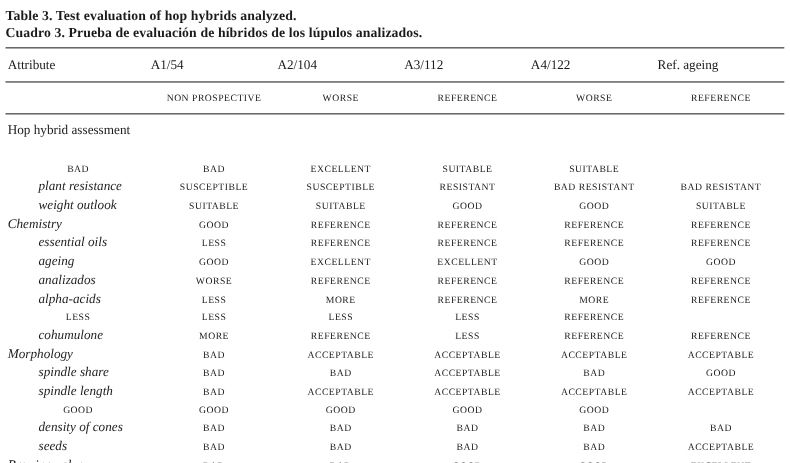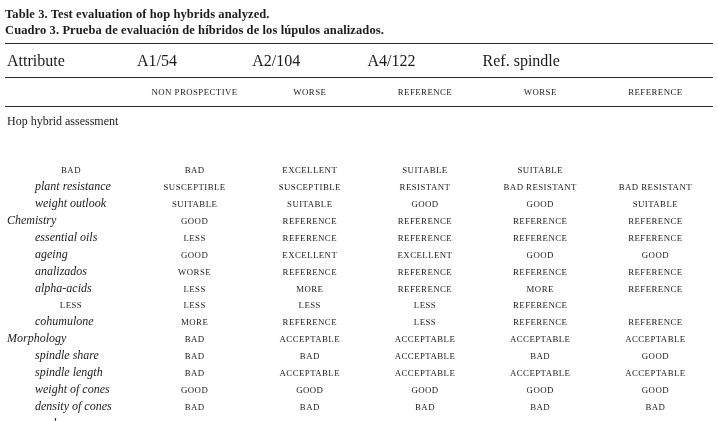--- a/index.html
+++ b/index.html
@@ -29,27 +29,27 @@
     height: 0;
     margin: 0;
   }
   .row {
     display: grid;
     grid-template-columns: 132px repeat(5, 1fr);
     align-items: baseline;
   }
   .header-row {
     padding: 8px 0 7px 0;
-    font-size: 16px;
+    font-size: 12px;
   }
   .header-row .col { }
   .header-row .col.first { text-align: left; padding-left: 2px; }
   .data-row { padding: 2px 0; }
   .row-tall { padding: 8px 0 8px 0; }
-  .gap-after { margin-bottom: 26px; }
+  .gap-after { margin-bottom: 12px; }
   .label {
     font-size: 12px;
     line-height: 13px;
     padding-left: 2px;
     font-style: italic;
     white-space: nowrap;
   }
   .label.plain { font-style: normal; }
   .label.sub { padding-left: 30px; }
   .val {
@@ -69,22 +69,23 @@
     <div class="title">Table 3. Test evaluation of hop hybrids analyzed.</div>
     <div class="title">Cuadro 3. Prueba de evaluación de híbridos de los lúpulos analizados.</div>
   </div>
 
   <hr class="rule">
 
   <div class="row header-row">
     <div class="col first">Attribute</div>
     <div class="col">A1/54</div>
     <div class="col">A2/104</div>
+    <div class="col">A3/112</div>
     <div class="col">A4/122</div>
-    <div class="col">Ref. spindle</div>
+    <div class="col">Ref. ageing</div>
   </div>
 
   <hr class="rule">
 
   <div>
       <div class="row data-row row-tall">
         <div class="label plain"></div>
         <div class="val">NON PROSPECTIVE</div>
         <div class="val">WORSE</div>
         <div class="val">REFERENCE</div>
@@ -196,21 +197,20 @@
       </div>
       <div class="row data-row">
         <div class="label sub">spindle length</div>
         <div class="val">BAD</div>
         <div class="val">ACCEPTABLE</div>
         <div class="val">ACCEPTABLE</div>
         <div class="val">ACCEPTABLE</div>
         <div class="val">ACCEPTABLE</div>
       </div>
       <div class="row data-row">
-        <div class="label sub">weight of cones</div>
         <div class="val">GOOD</div>
         <div class="val">GOOD</div>
         <div class="val">GOOD</div>
         <div class="val">GOOD</div>
         <div class="val">GOOD</div>
       </div>
       <div class="row data-row">
         <div class="label sub">density of cones</div>
         <div class="val">BAD</div>
         <div class="val">BAD</div>

